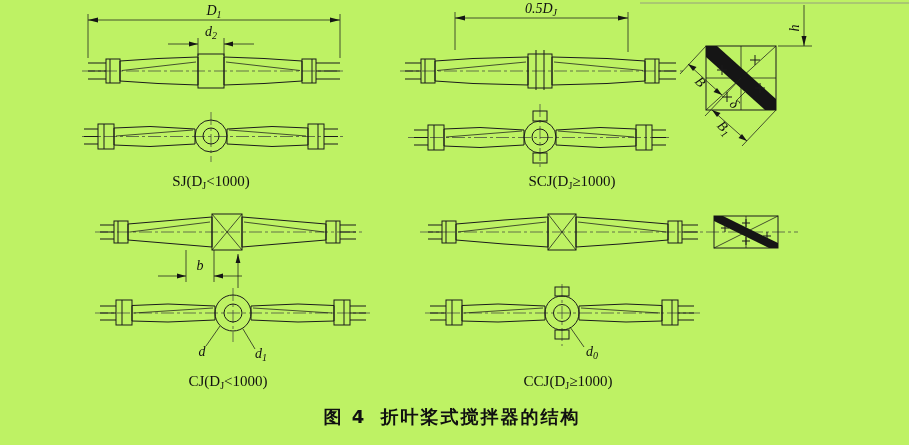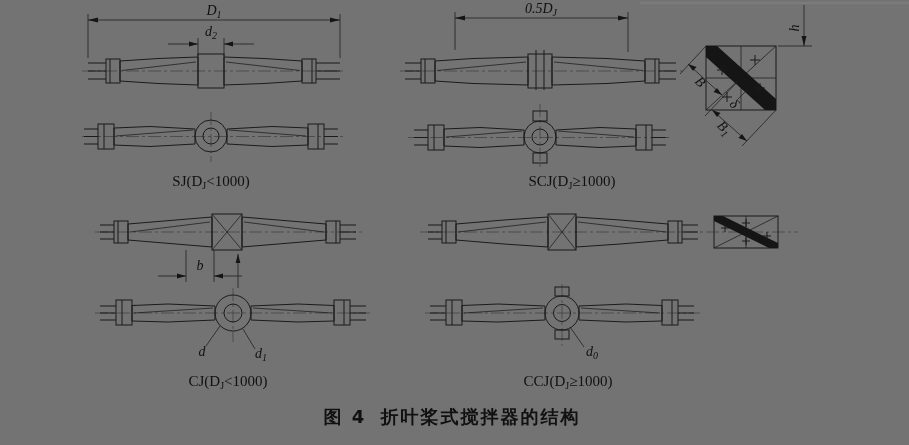--- a/index.html
+++ b/index.html
@@ -1,16 +1,16 @@
 <!DOCTYPE html>
 <html><head>
 <meta charset="utf-8">
 <style>
   html,body{margin:0;padding:0;background:#e8e8e4;}
-  .page{position:relative;width:909px;height:445px;background:#737373;overflow:hidden;}
+  .page{position:relative;width:909px;height:445px;background:#bef264;overflow:hidden;}
   svg{display:block}
   svg line, svg path, svg rect, svg circle, svg polyline{stroke:#1b1b1b;stroke-width:1;fill:none;}
   svg polygon{fill:#151515;stroke:none;}
   .thin{stroke-width:.75;}
   .cl{stroke:#3c3c3c;stroke-width:.7;stroke-dasharray:13 3 3 3;}
   .edge{stroke:#8a8a86;stroke-width:.8;}
   .dim{font-family:"Liberation Serif",serif;font-style:italic;font-size:14px;fill:#111;stroke:none;}
   .sub{font-size:10px;}
   .lbl{font-family:"Liberation Serif",serif;font-size:15px;fill:#111;stroke:none;}
   .cap{font-family:"DejaVu Sans",sans-serif;font-size:18px;font-weight:700;fill:#111;stroke:none;letter-spacing:2px;}

